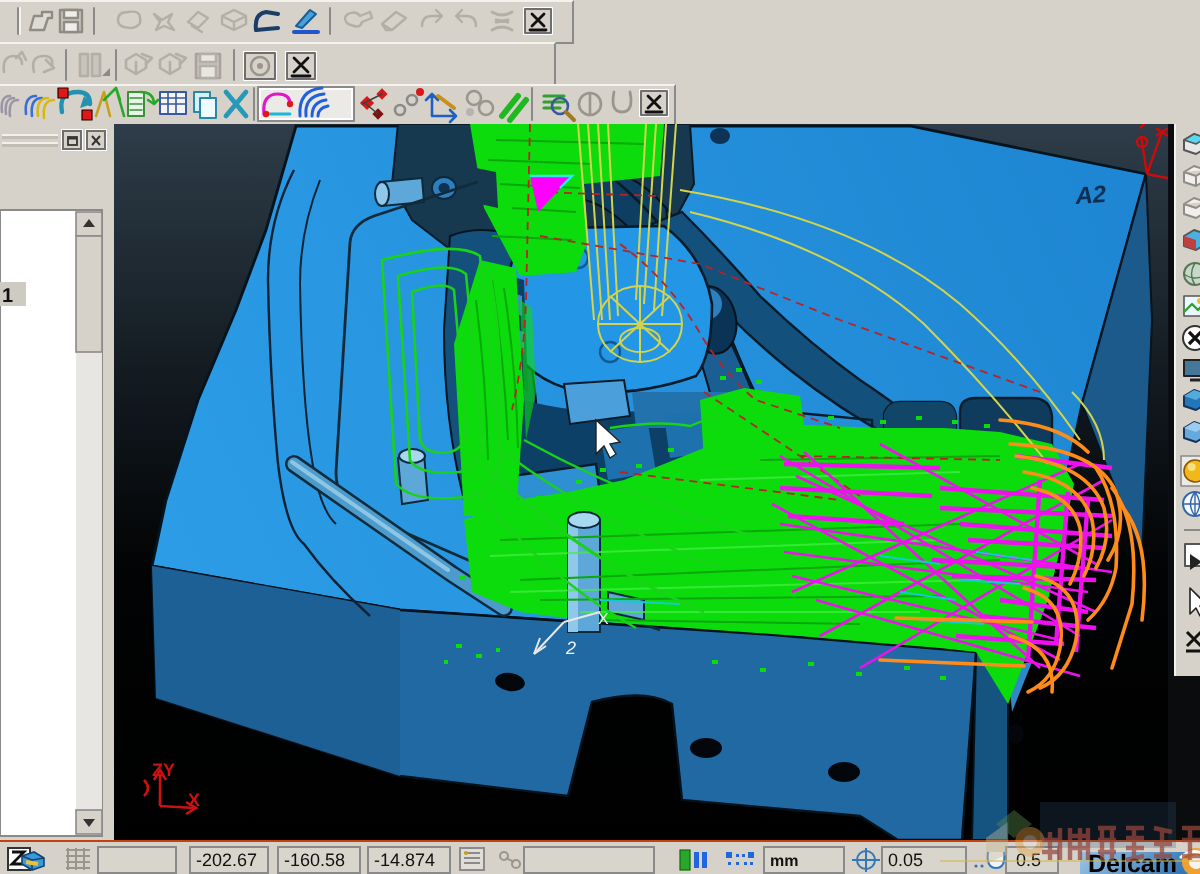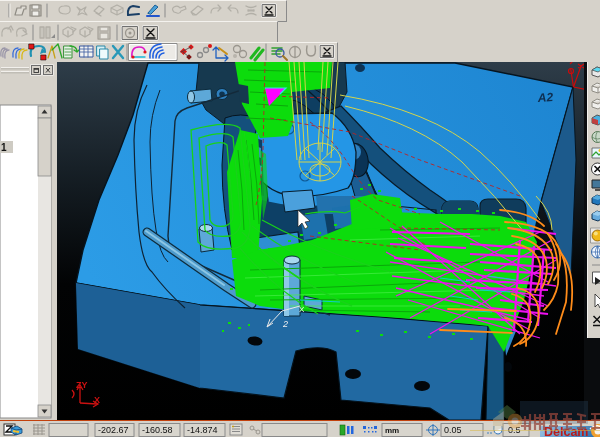--- a/index.html
+++ b/index.html
@@ -587,21 +587,21 @@
 <circle cx="488" cy="12" r="0.8" fill="#3377bb"></circle>
         <circle cx="491" cy="12" r="0.8" fill="#3377bb"></circle>
 <path d="M494,5 Q493,13 498,13 Q503,13 502,5" fill="#eef4fa" stroke="#3377bb" stroke-width="1"></path>
 <path d="M505,4 L505,14" stroke="#c8a018" stroke-width="1"></path>
 <rect x="503" y="2.5" width="26" height="13" fill="#d8d5cd" stroke="#8a8a8a" stroke-width="1"></rect>
         <text x="508" y="12">0.5</text>
 </g>
 </svg>
 
 <div class="abs" style="left:540px;top:5px;width:56px;height:12px;background:linear-gradient(135deg,#9cc4e4,#2a6fae);"></div>
-<div class="abs" style="left:544px;top:4px;width:56px;height:13px;color:#b91c1c;font-size:12.5px;font-weight:bold;font-family:'Liberation Sans',sans-serif;">Delcam</div>
+<div class="abs" style="left:544px;top:4px;width:56px;height:13px;color:#000000;font-size:12.5px;font-weight:bold;font-family:'Liberation Sans',sans-serif;">Delcam</div>
 <svg class="abs" style="left:588px;top:0;" width="12" height="17" viewBox="0 0 12 17">
 <circle cx="10" cy="10" r="7" fill="#f0a030"></circle>
 <circle cx="10" cy="10" r="3.5" fill="#f8f4ec"></circle>
 <path d="M2,8 Q8,2 16,7" fill="none" stroke="#fff" stroke-width="1.4"></path>
 </svg>
 </div>
 
 <div class="abs" id="watermark" style="left:470px;top:400px;width:130px;height:37px;">
 <svg width="130" height="37" viewBox="0 0 130 37" xmlns="http://www.w3.org/2000/svg">
 

